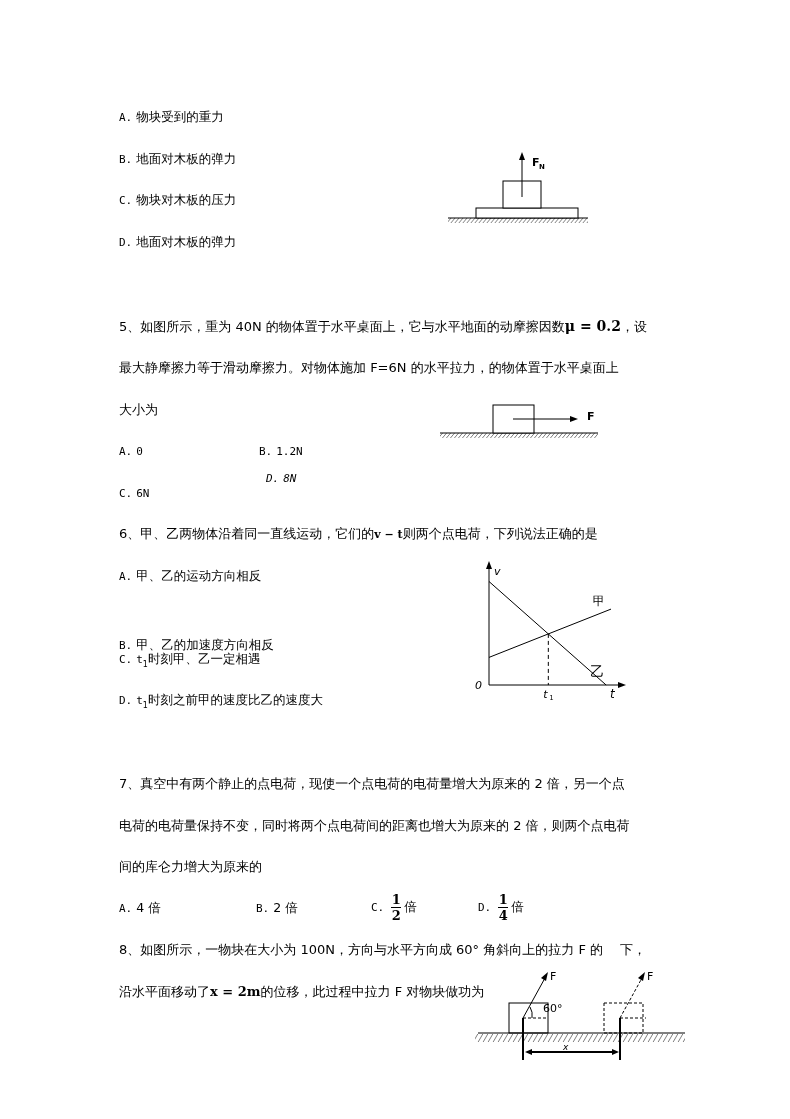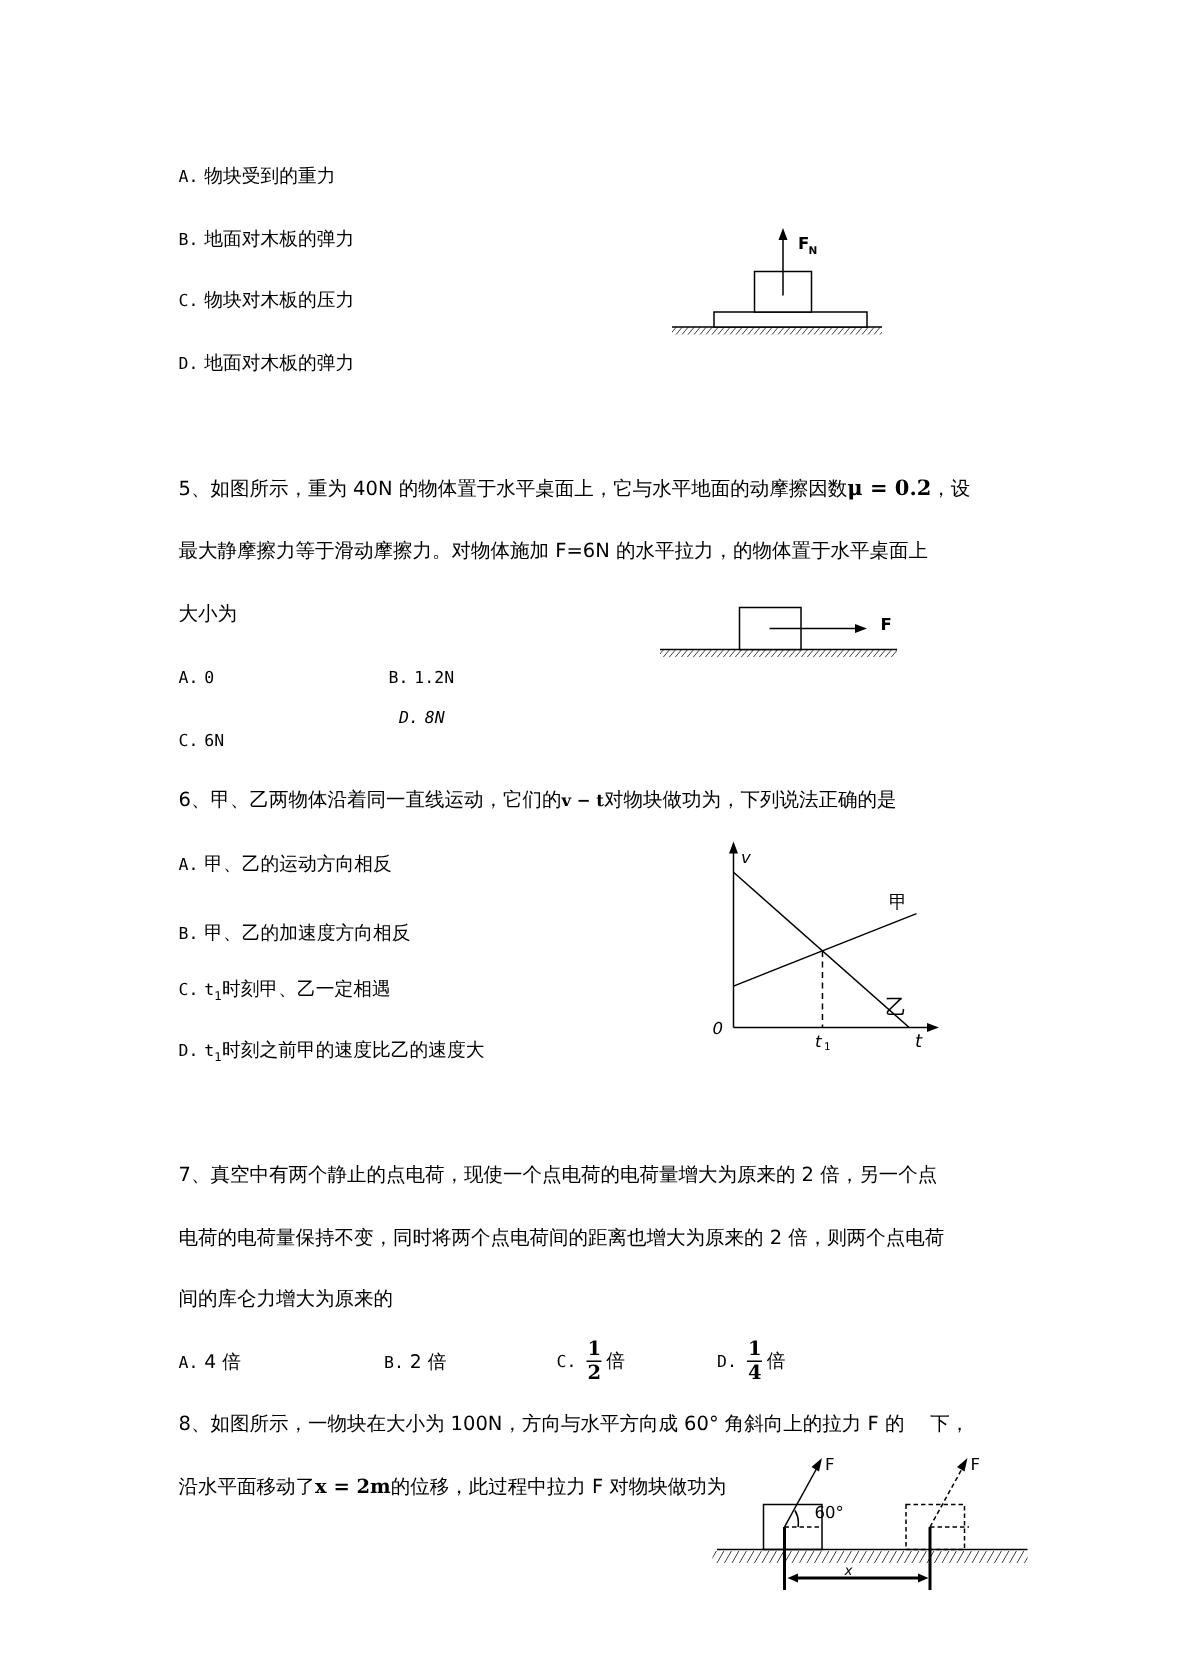--- a/index.html
+++ b/index.html
@@ -82,28 +82,28 @@
   </defs>
   <rect x="10" y="38" width="158" height="5" fill="url(#hatch2)"></rect>
   <line x1="10" y1="38" x2="168" y2="38" stroke="#000" stroke-width="1"></line>
   <rect x="63" y="10" width="41" height="28" fill="#fff" stroke="#000" stroke-width="1"></rect>
   <line x1="83" y1="24" x2="142" y2="24" stroke="#000" stroke-width="1"></line>
   <polygon points="148,24 140,21 140,27" fill="#000"></polygon>
   <text x="157" y="25" font-size="11" font-weight="bold">F</text>
 </svg>
 
 <div class="line" style="left:119px;top:526px;">
-  <span>6、甲、乙两物体沿着同一直线运动，它们的</span><span class="math" style="font-size:11px;">v − t</span><span>对物块做功为，下列说法正确的是</span>
+  <span>6、甲、乙两物体沿着同一直线运动，它们的</span><span class="math" style="font-size:11px;">v − t</span><span>则两个点电荷，下列说法正确的是</span>
 </div>
 
 <div class="opt" style="left:119px;top:568px;">
   <span class="mono">A.</span>
   <span>甲、乙的运动方向相反</span>
 </div>
-<div class="opt" style="left:119px;top:614px;">
+<div class="opt" style="left:119px;top:637px;">
   <span class="mono">B.</span>
   <span>甲、乙的加速度方向相反</span>
 </div>
 <div class="opt" style="left:119px;top:651px;">
   <span class="mono">C.</span>
   <span class="mono">t</span><sub style="font-size:8px;">1</sub><span>时刻甲、乙一定相遇</span>
 </div>
 <div class="opt" style="left:119px;top:692px;">
   <span class="mono">D.</span>
   <span class="mono">t</span><sub style="font-size:8px;">1</sub><span>时刻之前甲的速度比乙的速度大</span>

